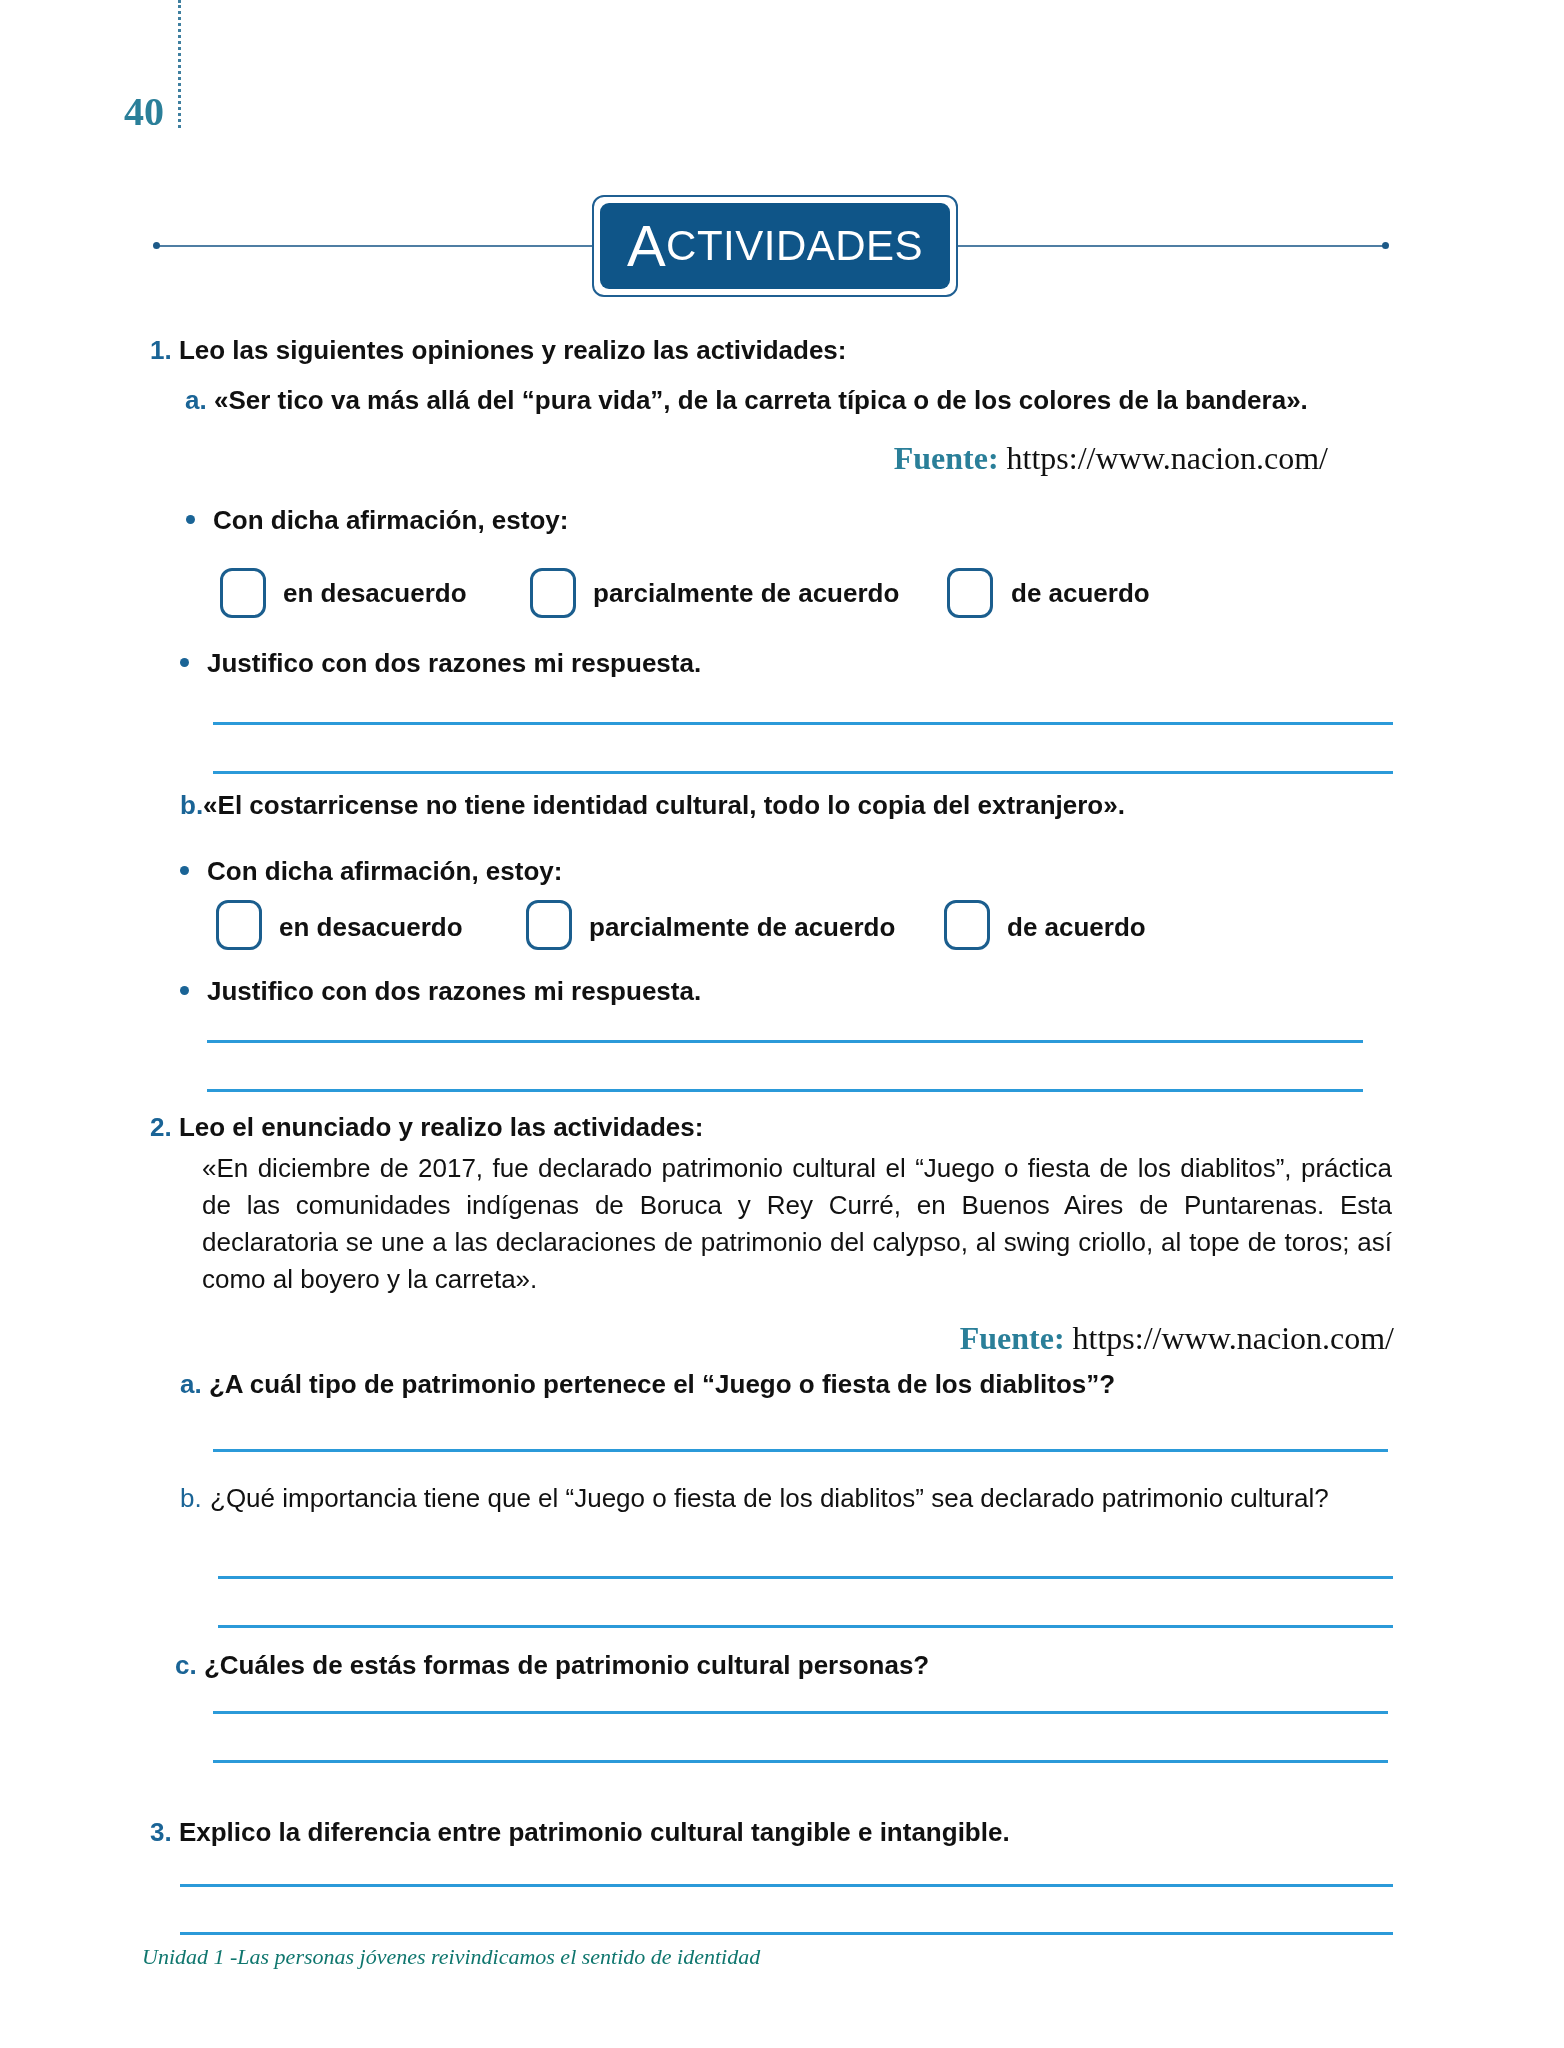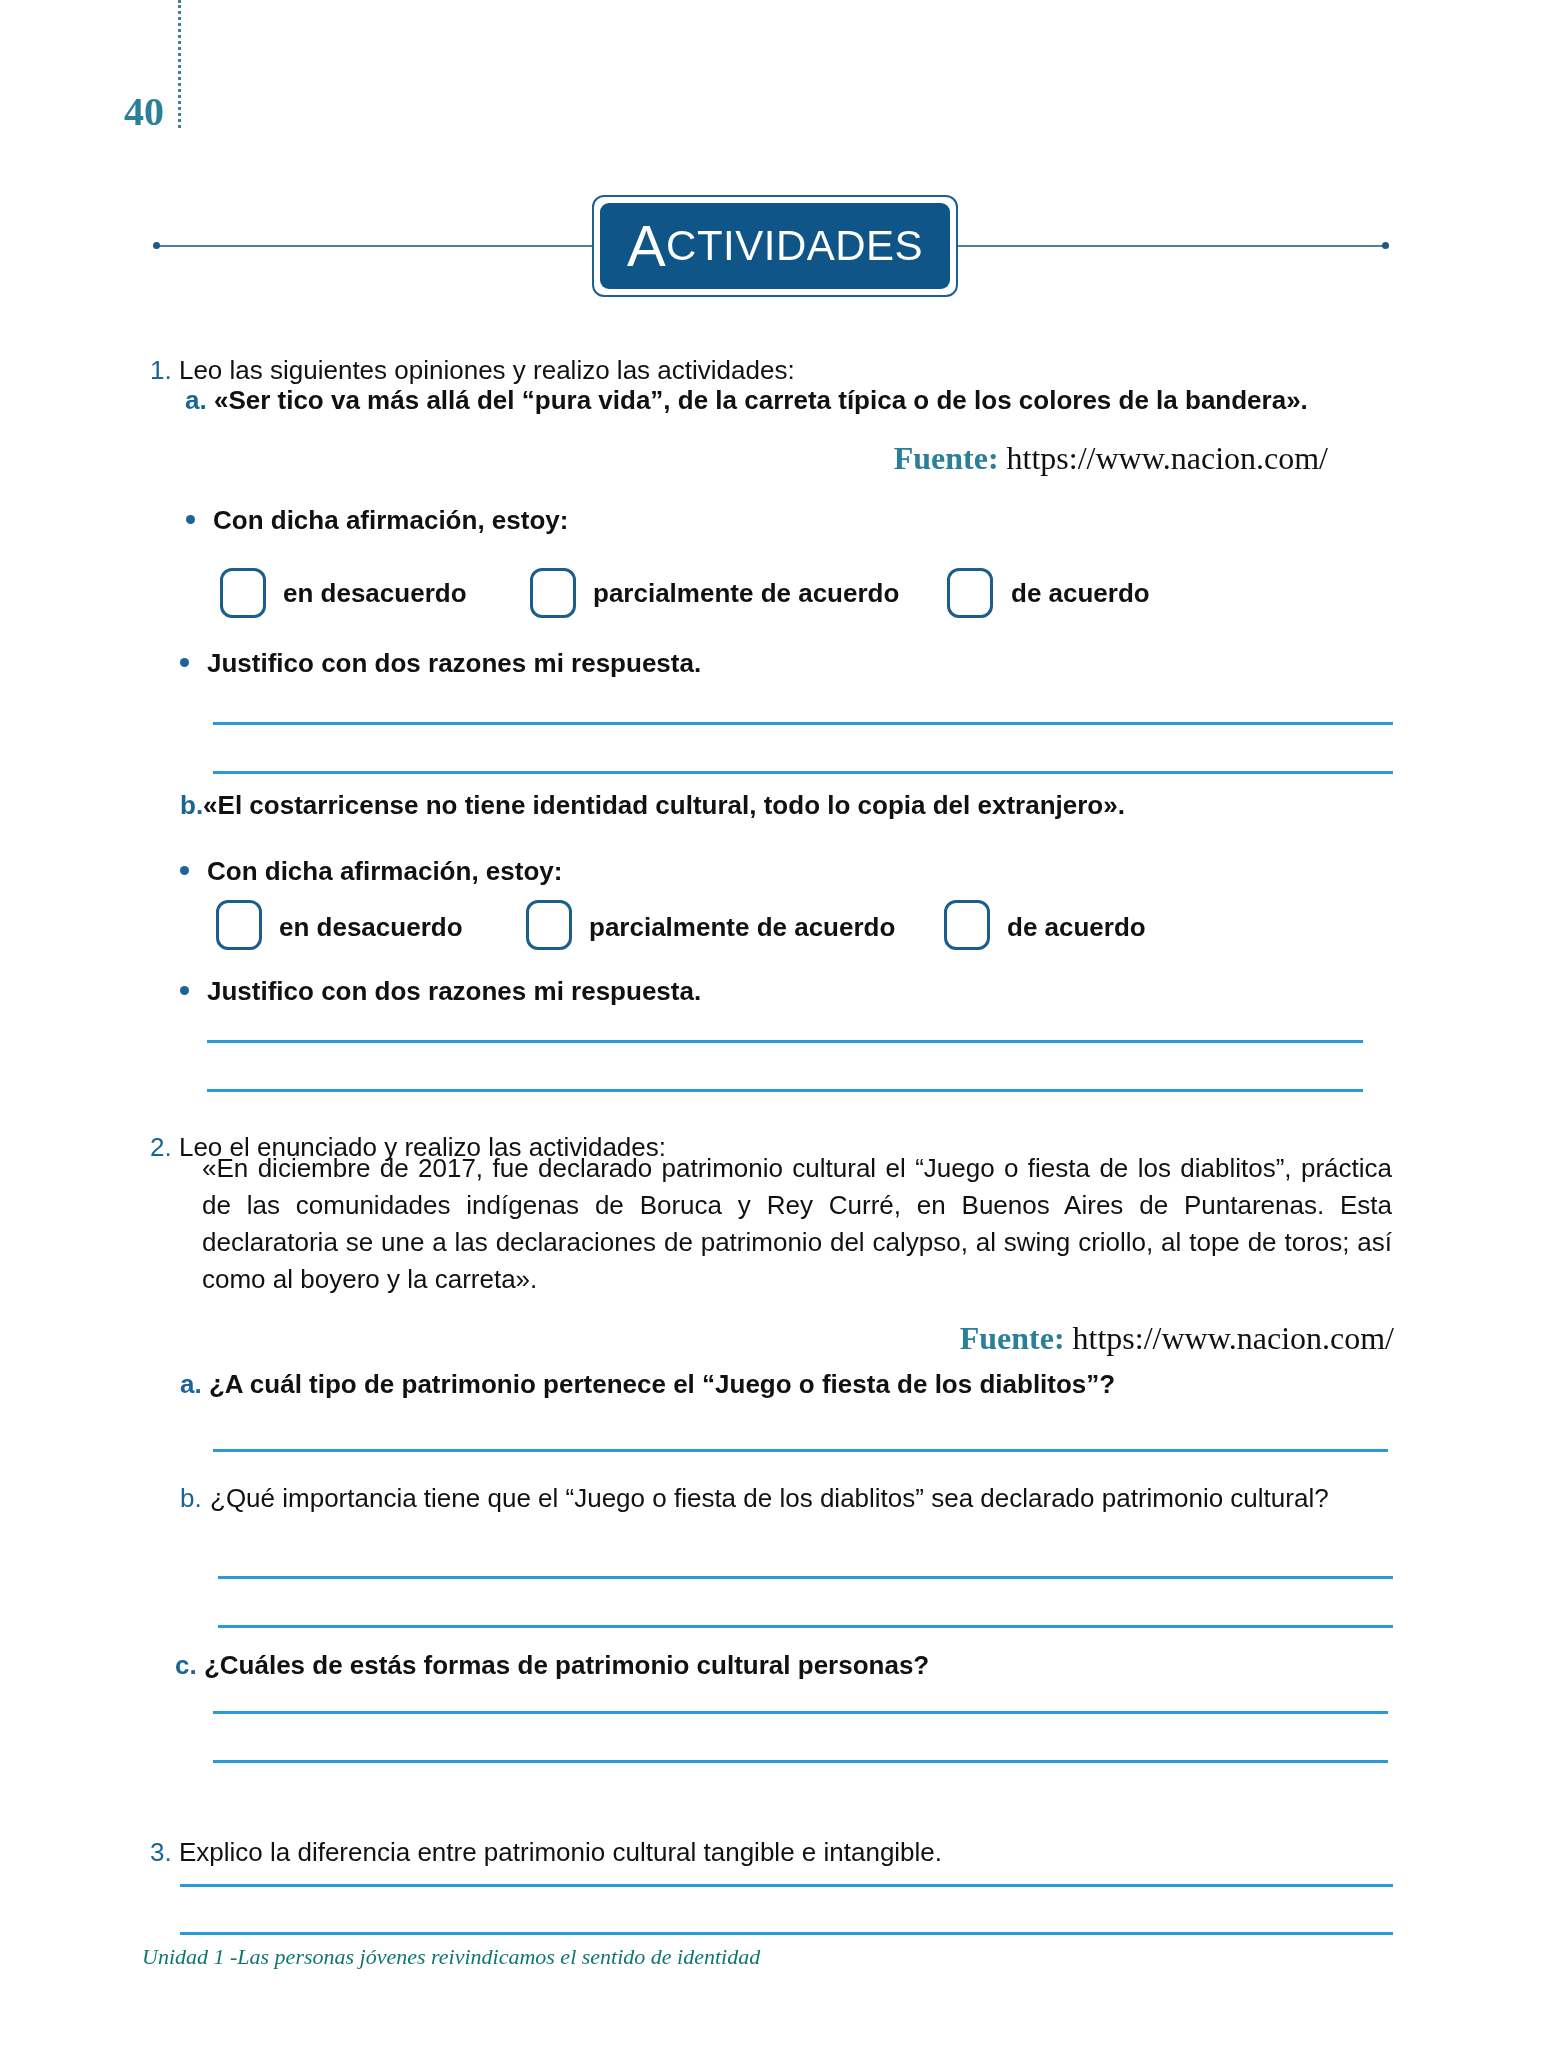--- a/index.html
+++ b/index.html
@@ -12,21 +12,21 @@
   .header-line { left: 156px; top: 245px; width: 1230px; height: 2px; background: #4f7ea3; }
   .header-dot { width: 7px; height: 7px; border-radius: 50%; background: #1d5a88; top: 242px; }
   .title-outer { left: 592px; top: 195px; width: 362px; height: 98px; border: 2px solid #1f5f92;
                  border-radius: 12px; background: #fff; }
   .title-inner { position: absolute; left: 6px; top: 6px; right: 6px; bottom: 6px; background: #0f5588;
                  border-radius: 9px; color: #fff; display: flex; align-items: center; justify-content: center;
                  font-family: "Liberation Sans", sans-serif; letter-spacing: 0.5px; }
   .title-inner .big { font-size: 58px; line-height: 1; }
   .title-inner .small { font-size: 42px; line-height: 1; }
   .txt { font-size: 26px; line-height: 1; white-space: nowrap; font-weight: bold; }
-  .bold { font-weight: normal; margin-top: 20px; }
+  .bold { font-weight: bold; }
   .num { color: #1a6496; }
   .bullet { display: inline-block; width: 9px; height: 9px; border-radius: 50%; background: #1a6496;
             margin-right: 18px; vertical-align: middle; position: relative; top: -3px; }
   .fuente { font-family: "Liberation Serif", serif; font-size: 32px; white-space: nowrap; }
   .fuente .lbl { color: #2a7f99; font-weight: bold; margin-left: 7px; }
   .checkbox { width: 46px; height: 50px; border: 3px solid #1b5e8e; border-radius: 12px; box-sizing: border-box; background: #fff; }
   .answer-line { height: 3px; background: #2b9ad9; }
   .para { font-size: 26px; line-height: 37px; text-align: justify; width: 1190px; }
   .footer { left: 142px; top: 1944px; font-family: "Liberation Serif", serif; font-style: italic;
             font-size: 22px; color: #0f766e; white-space: nowrap; }

